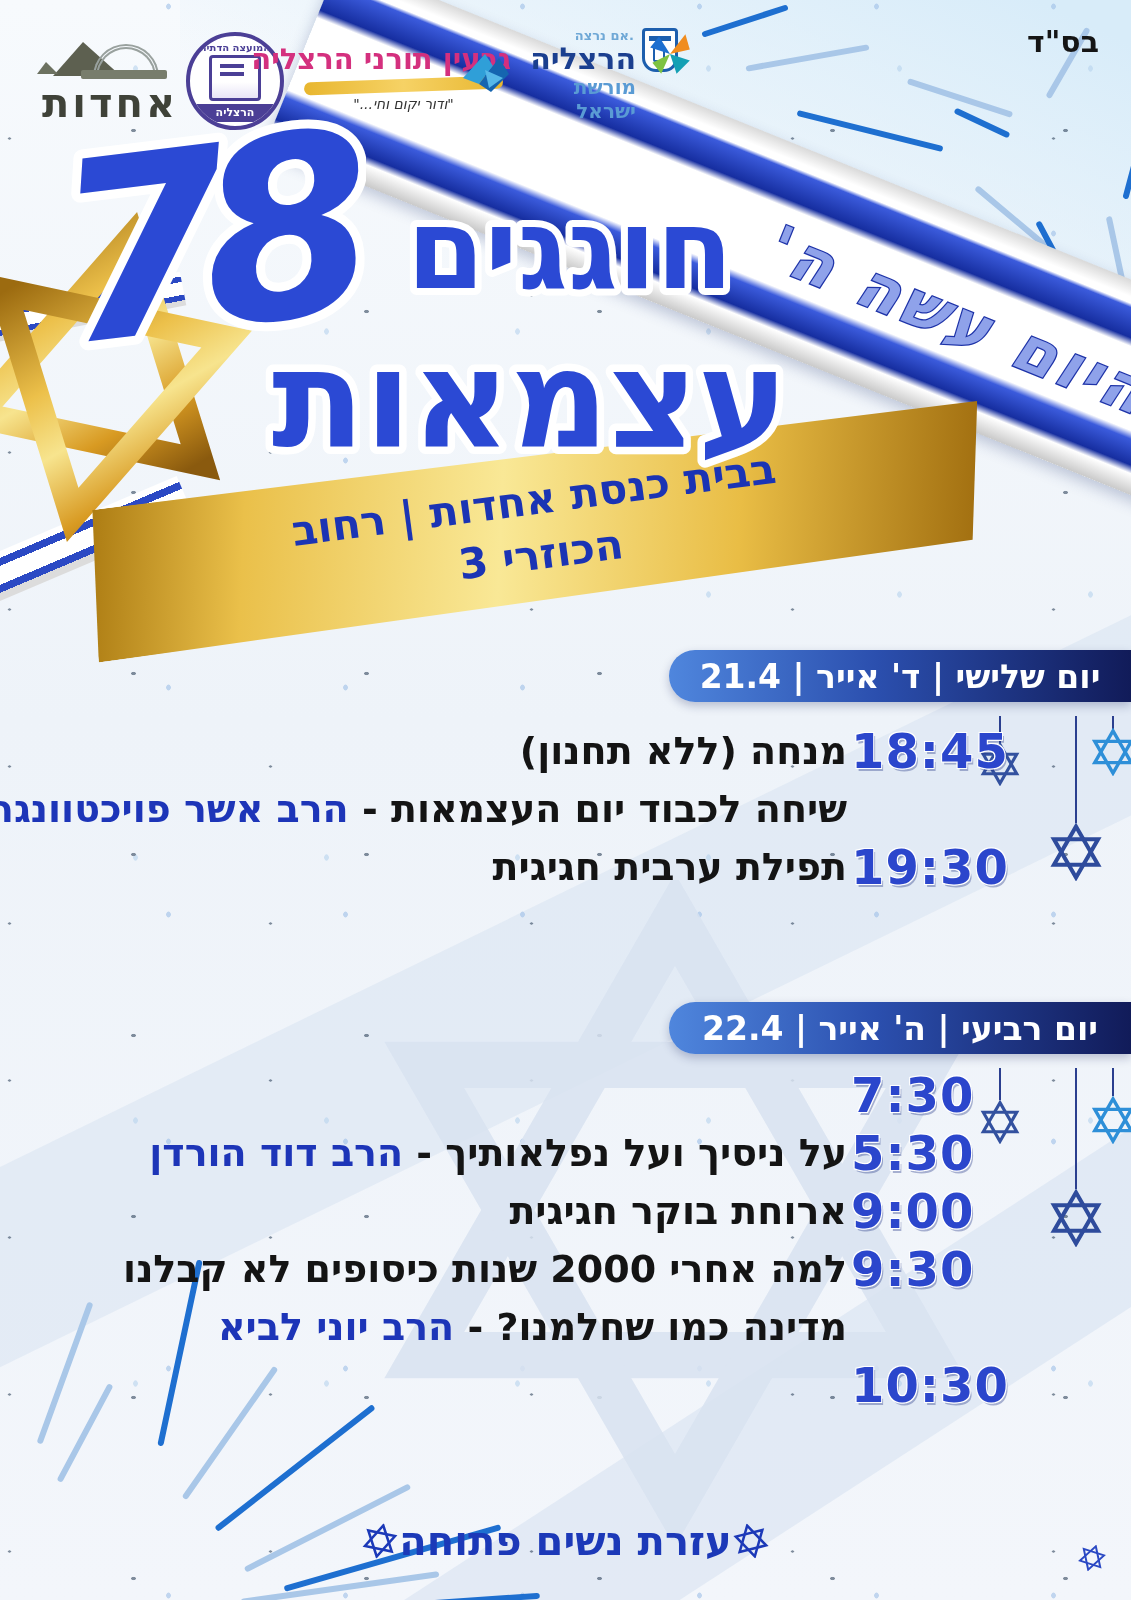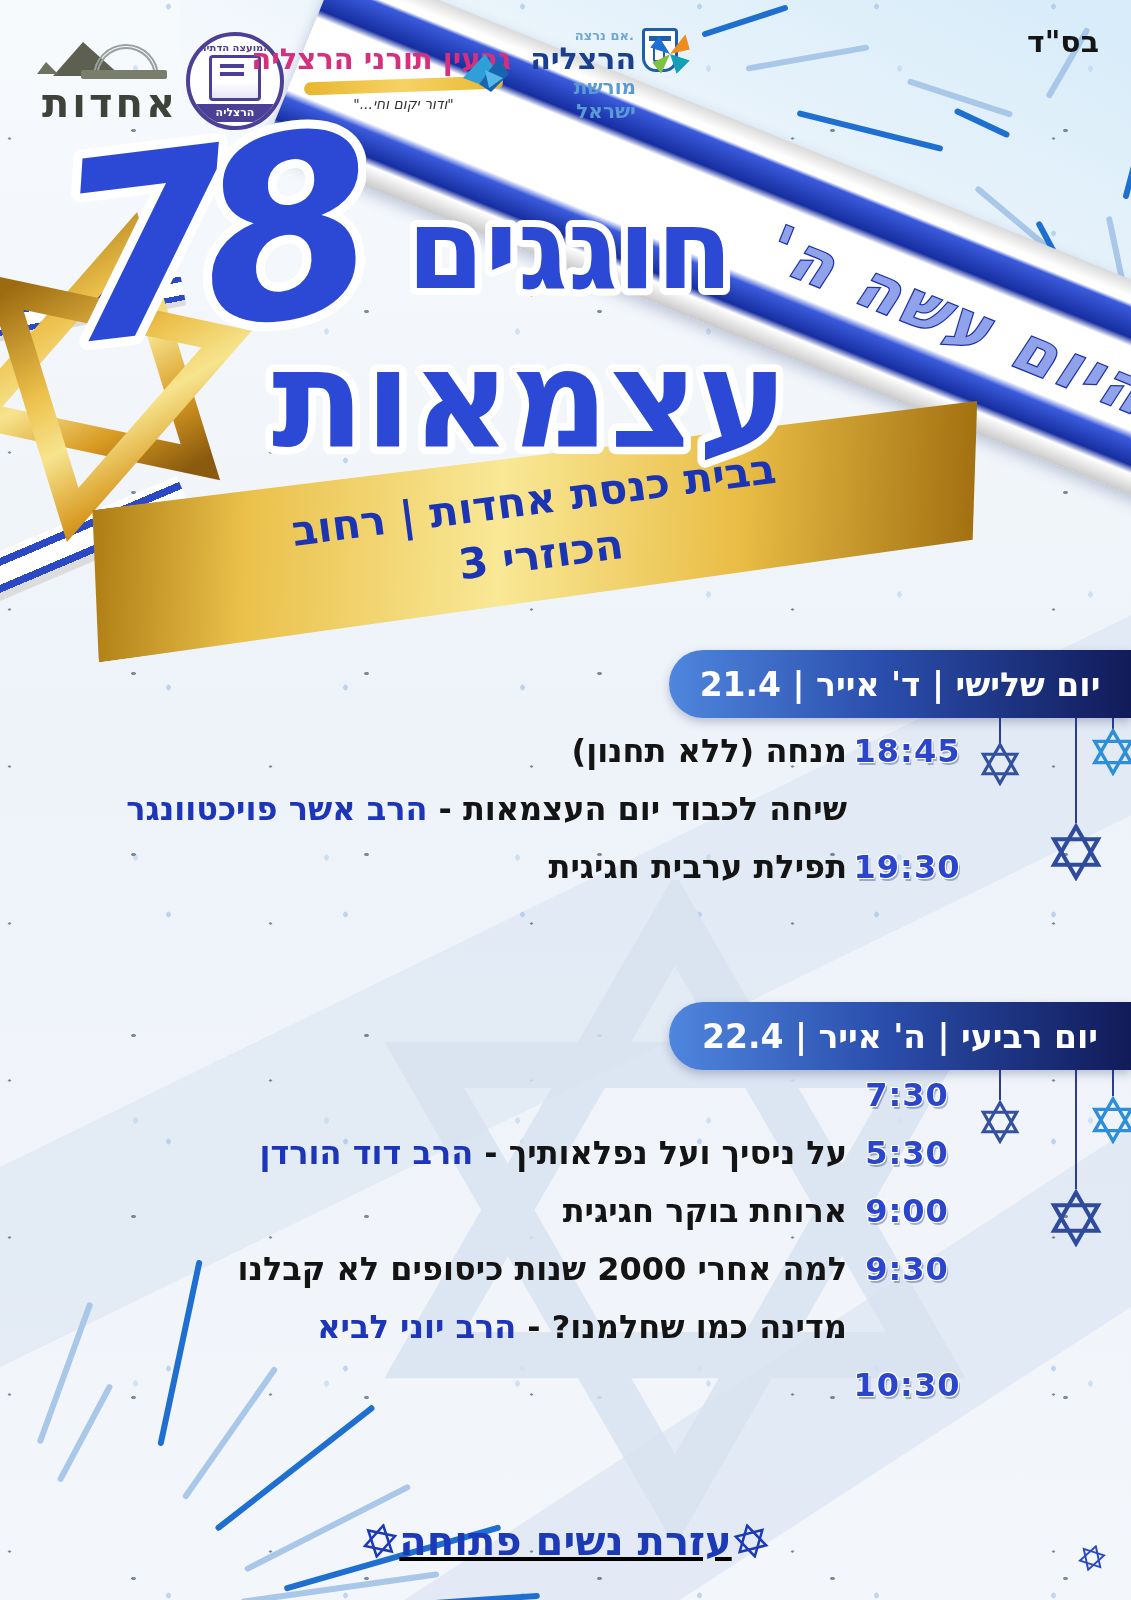--- a/index.html
+++ b/index.html
@@ -76,38 +76,38 @@
   .tword1{position:absolute;left:300px;top:172px;z-index:4;}
   .tword2{position:absolute;left:190px;top:308px;z-index:4;}
   .goldstar{position:absolute;left:-48px;top:212px;z-index:3;}
   
   .gold{position:absolute;left:85px;top:452px;width:905px;height:152px;transform:rotate(-7.5deg);z-index:3;
       background:linear-gradient(100deg,#a8770f 0%,#eac04a 18%,#f9e896 46%,#e9bd45 72%,#9c690c 100%);
       clip-path:polygon(1.5% 0,100% 5%,97.5% 95%,0 100%);
       box-shadow:0 10px 18px rgba(120,90,20,.3);display:flex;align-items:center;justify-content:center;}
   .gold .vtext{max-width:560px;text-align:center;font-size:42px;font-weight:700;color:#1b34b4;line-height:1.3;direction:rtl;}
   
-  .pill{position:absolute;right:0;height:68px;width:462px;border-radius:42px 0 0 42px;z-index:5;
+  .pill{position:absolute;right:0;height:52px;width:462px;border-radius:42px 0 0 42px;z-index:5;
       background:linear-gradient(90deg,#4f86dd 0%,#2b4fae 45%,#111b59 100%);
       display:flex;align-items:center;justify-content:center;color:#fff;font-size:33px;font-weight:700;direction:rtl;
       box-shadow:0 4px 10px rgba(20,30,90,.25);}
   .pill1{top:650px;}
   .pill2{top:1002px;}
   .string{position:absolute;width:2px;background:#2b3f8f;z-index:4;}
   .hstar{position:absolute;z-index:4;}
   .sched{position:absolute;right:168px;width:960px;direction:rtl;z-index:5;}
   .sched1{top:722px;}
   .sched2{top:1066px;}
   .row{display:flex;align-items:center;height:58px;white-space:nowrap;}
-  .row .t{flex:0 0 112px;width:112px;text-align:center;font-size:32px;font-weight:800;color:#2b46cc;letter-spacing:1px;direction:ltr;
+  .row .t{flex:0 0 112px;width:112px;text-align:center;font-size:48px;font-weight:800;color:#2b46cc;letter-spacing:1px;direction:ltr;
       text-shadow:1px 1px 0 #fff,-1px -1px 0 #fff,1px -1px 0 #fff,-1px 1px 0 #fff,2px 3px 0 rgba(25,45,130,.35);}
-  .row .x{font-size:32px;font-weight:700;color:#141414;margin-right:4px;text-align:center;}
+  .row .x{font-size:38px;font-weight:700;color:#141414;margin-right:4px;text-align:center;}
   .row .x .sp{color:#1d35b8;}
   
-  .footer{position:absolute;left:0;right:0;top:1518px;display:flex;align-items:center;justify-content:center;gap:1px;z-index:5;direction:rtl;text-decoration:underline;}
+  .footer{position:absolute;left:0;right:0;top:1518px;display:flex;align-items:center;justify-content:center;gap:1px;z-index:5;direction:rtl;}
   .footer .note{font-size:40px;font-weight:800;color:#1c39b8;}
   .minstar{position:absolute;z-index:4;}
 </style>
 </head>
 <body>
 
 <div class="page">
 
   <svg width="0" height="0" style="position:absolute">
     <defs>

